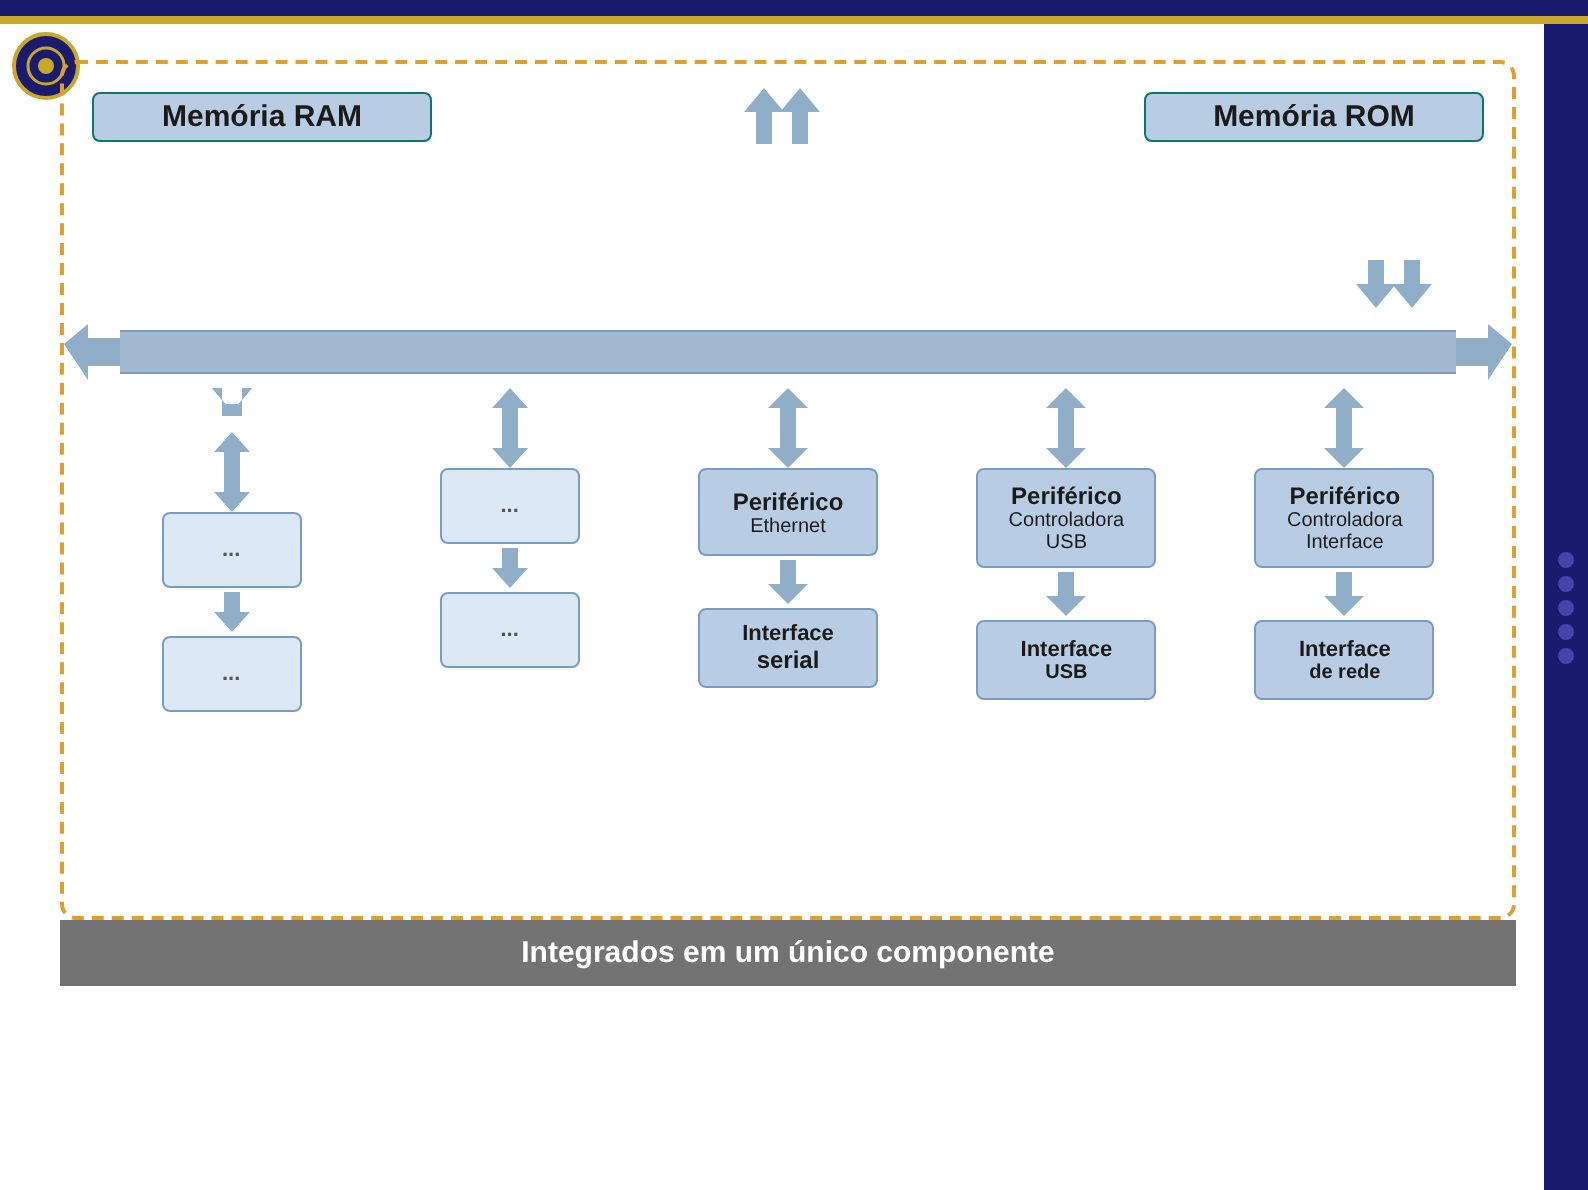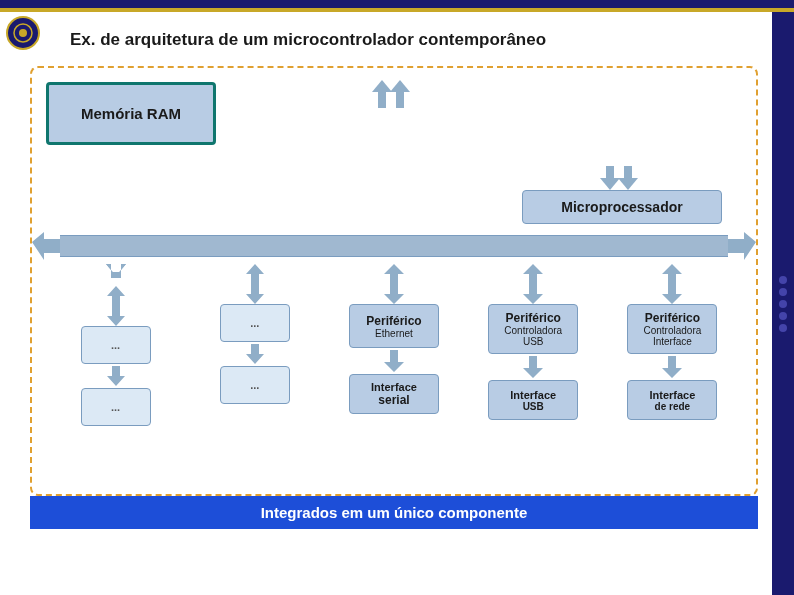--- a/index.html
+++ b/index.html
@@ -55,23 +55,23 @@
       border: 2px dashed #e0a030;
       border-radius: 8px;
       padding: 14px 14px 10px 14px;
       position: relative;
       width: 100%;
       height: 430px;
     }
 
     .memory-box {
       background: #b8cce4;
-      border: 3px solid #0f766e;
+      border: 1px solid #0f766e;
       border-radius: 4px;
-      padding: 20px 20px;
+      padding: 3px 20px;
       font-size: 15px;
       font-weight: bold;
       color: #1a1a1a;
       width: 170px;
       text-align: center;
     }
 
     .micro-box {
       background: #b8cce4;
       border: 1px solid #7a9cbf;
@@ -140,21 +140,21 @@
       width: 90px;
       min-height: 40px;
       display: flex;
       flex-direction: column;
       align-items: center;
       justify-content: center;
     }
 
     
     .bottom-bar {
-      background: #1d4ed8;
+      background: #737373;
       padding: 8px 10px;
       text-align: center;
       font-size: 15px;
       font-weight: bold;
       color: white;
     }
 
     
     .logo-area {
       position: absolute;
@@ -213,25 +213,20 @@
     <div class="main-content" style="flex:1; padding-right: 36px;">
 
       <div class="logo-area">
         <svg width="34" height="34" viewBox="0 0 34 34">
           <circle cx="17" cy="17" r="16" fill="#1a1a6e" stroke="#c8a828" stroke-width="2"></circle>
           <circle cx="17" cy="17" r="9" fill="none" stroke="#c8a828" stroke-width="1.5"></circle>
           <circle cx="17" cy="17" r="4" fill="#c8a828"></circle>
         </svg>
       </div>
 
-      <div style="padding-left: 40px;">
-        <div class="slide-title">
-          <span>Ex. de arquitetura de um microcontrolador contemporâneo</span>
-        </div>
-      </div>
 
       <div class="diagram-box">
 
         <div style="display:flex; justify-content: space-between; align-items:flex-start; position:relative; height: 80px;">
 
           <div class="memory-box">
             <span>Memória RAM</span>
           </div>
 
           <div style="position:absolute; left:50%; transform:translateX(-50%); top:-2px; display:flex; flex-direction:column; align-items:center; z-index:2;">
@@ -239,34 +234,34 @@
             <svg width="44" height="28" viewBox="0 0 44 28">
 
               <polygon points="6,28 14,28 14,10 6,10" fill="#90aec8"></polygon>
               <polygon points="0,12 10,0 20,12" fill="#90aec8"></polygon>
 
               <polygon points="24,28 32,28 32,10 24,10" fill="#90aec8"></polygon>
               <polygon points="18,12 28,0 38,12" fill="#90aec8"></polygon>
             </svg>
           </div>
 
+          <div class="memory-box">
+            <span>Memória ROM</span>
+          </div>
         </div>
 
         <div style="display:flex; justify-content:flex-end; margin-top:4px; padding-right: 20px;">
           <div style="display:flex; flex-direction:column; align-items:center;">
 
             <svg width="44" height="24" viewBox="0 0 44 24">
               <polygon points="6,0 14,0 14,14 6,14" fill="#90aec8"></polygon>
               <polygon points="0,12 10,24 20,12" fill="#90aec8"></polygon>
               <polygon points="24,0 32,0 32,14 24,14" fill="#90aec8"></polygon>
               <polygon points="18,12 28,24 38,12" fill="#90aec8"></polygon>
             </svg>
-            <div class="micro-box">
-              <span>Microprocessador</span>
-            </div>
           </div>
         </div>
 
         <div style="position:relative; height:28px; margin: 8px -14px 4px -14px; display:flex; align-items:center;">
 
           <svg width="28" height="28" viewBox="0 0 28 28" style="margin-left:0px; flex-shrink:0;">
             <polygon points="0,10 12,0 12,7 28,7 28,21 12,21 12,28" fill="#90aec8"></polygon>
           </svg>
 
           <div style="flex:1; height:22px; background:#a0b8d0; border-top:1px solid #7a9cbf; border-bottom:1px solid #7a9cbf;"></div>

